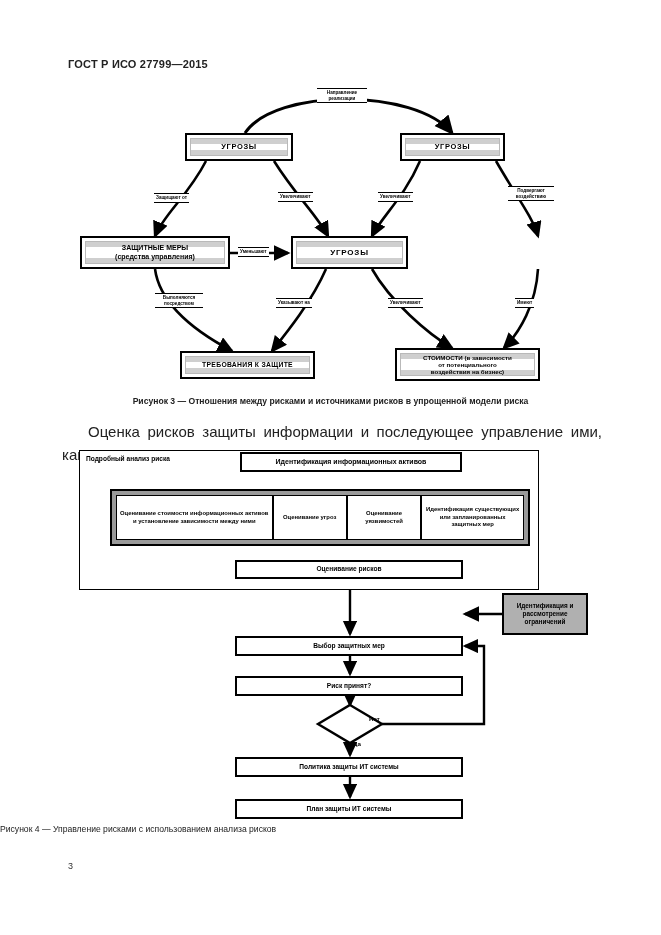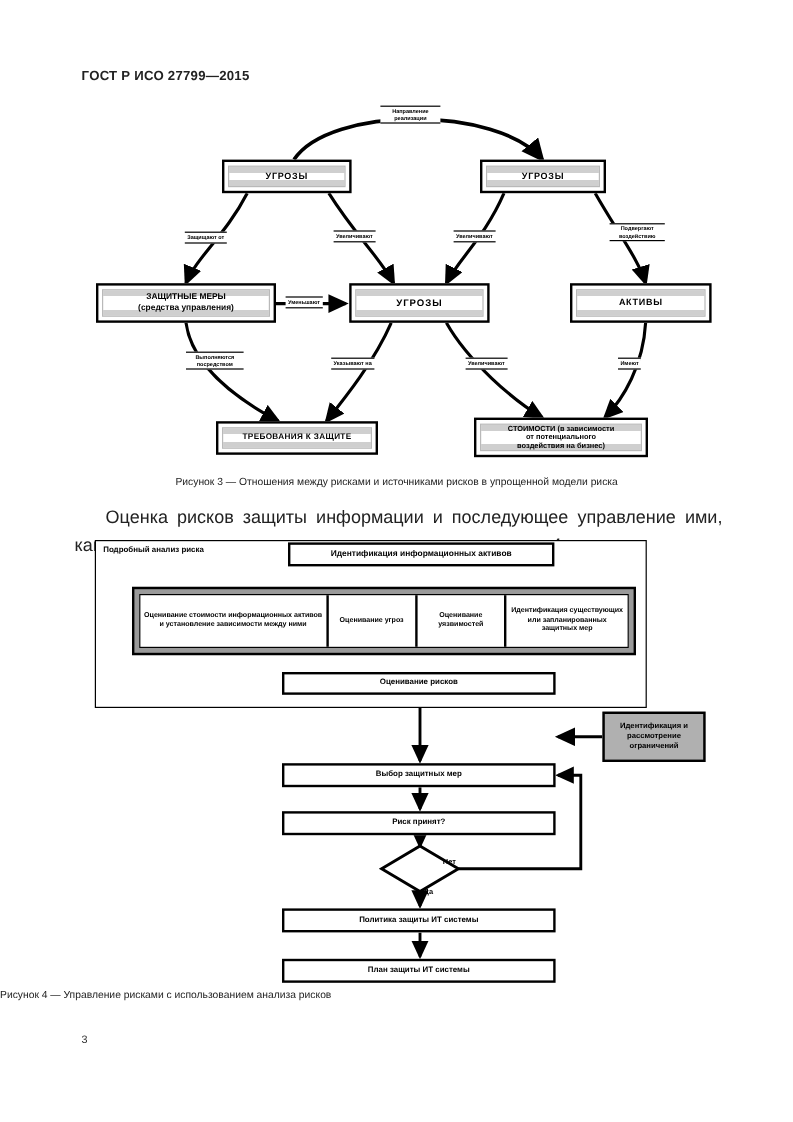--- a/index.html
+++ b/index.html
@@ -189,24 +189,20 @@
         <span>ЗАЩИТНЫЕ МЕРЫ</span><br>
         <span>(средства управления)</span>
       </span>
     </div>
 
     <div class="n3 risks">
       <span class="inner"></span>
       <span class="txt">УГРОЗЫ</span>
     </div>
 
-    <div class="n3 assets">
-      <span class="inner"></span>
-      <span class="txt">АКТИВЫ</span>
-    </div>
 
     <div class="n3 protreq">
       <span class="inner"></span>
       <span class="txt">ТРЕБОВАНИЯ К ЗАЩИТЕ</span>
     </div>
 
     <div class="n3 costs">
       <span class="inner"></span>
       <span class="txt">
         <span>СТОИМОСТИ (в зависимости</span><br>
@@ -220,21 +216,21 @@
     <div class="lbl3" style="left:218px; top:106px;">Увеличивают</div>
     <div class="lbl3" style="left:318px; top:106px;">Увеличивают</div>
     <div class="lbl3 two" style="left:448px; top:100px; width:42px;">Подвергают воздействию</div>
     <div class="lbl3" style="left:178px; top:161px;">Уменьшают</div>
     <div class="lbl3 two" style="left:95px; top:207px; width:44px;">Выполняются посредством</div>
     <div class="lbl3" style="left:216px; top:212px;">Указывают на</div>
     <div class="lbl3" style="left:328px; top:212px;">Увеличивают</div>
     <div class="lbl3" style="left:455px; top:212px;">Имеют</div>
   </div>
 
-  <div class="cap" style="top:396px; left:0;">Рисунок 3 — Отношения между рисками и источниками рисков в упрощенной модели риска</div>
+  <div class="cap" style="top:396px; left:0;font-weight:bold;">Рисунок 3 — Отношения между рисками и источниками рисков в упрощенной модели риска</div>
 
   <div class="para">Оценка рисков защиты информации и последующее управление ими, как правило, представлено так, как показано на рисунке 4.</div>
 
   <div class="fig4">
     <svg width="520" height="375" viewBox="0 0 520 375">
       <defs>
         <marker id="ah4" markerWidth="7" markerHeight="7" refX="5.5" refY="3" orient="auto">
           <path d="M0,0 L6.5,3 L0,6 z" fill="#000"></path>
         </marker>
       </defs>

